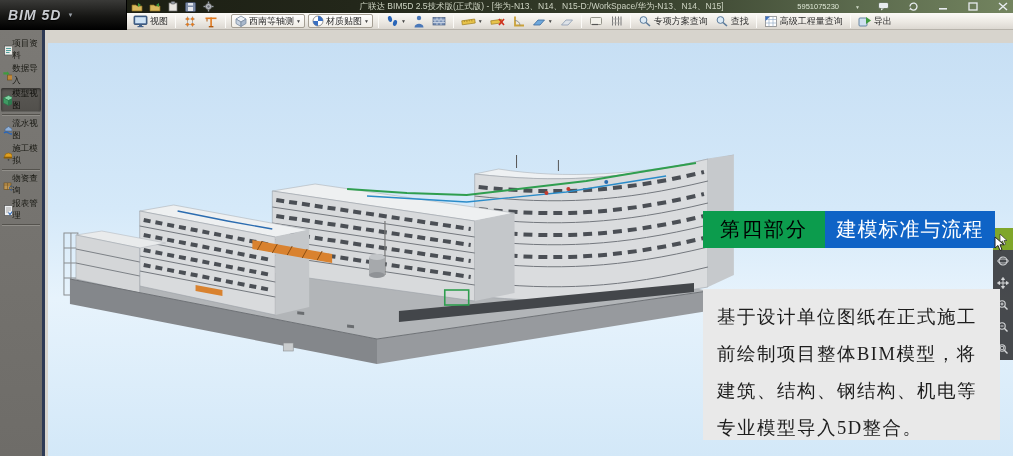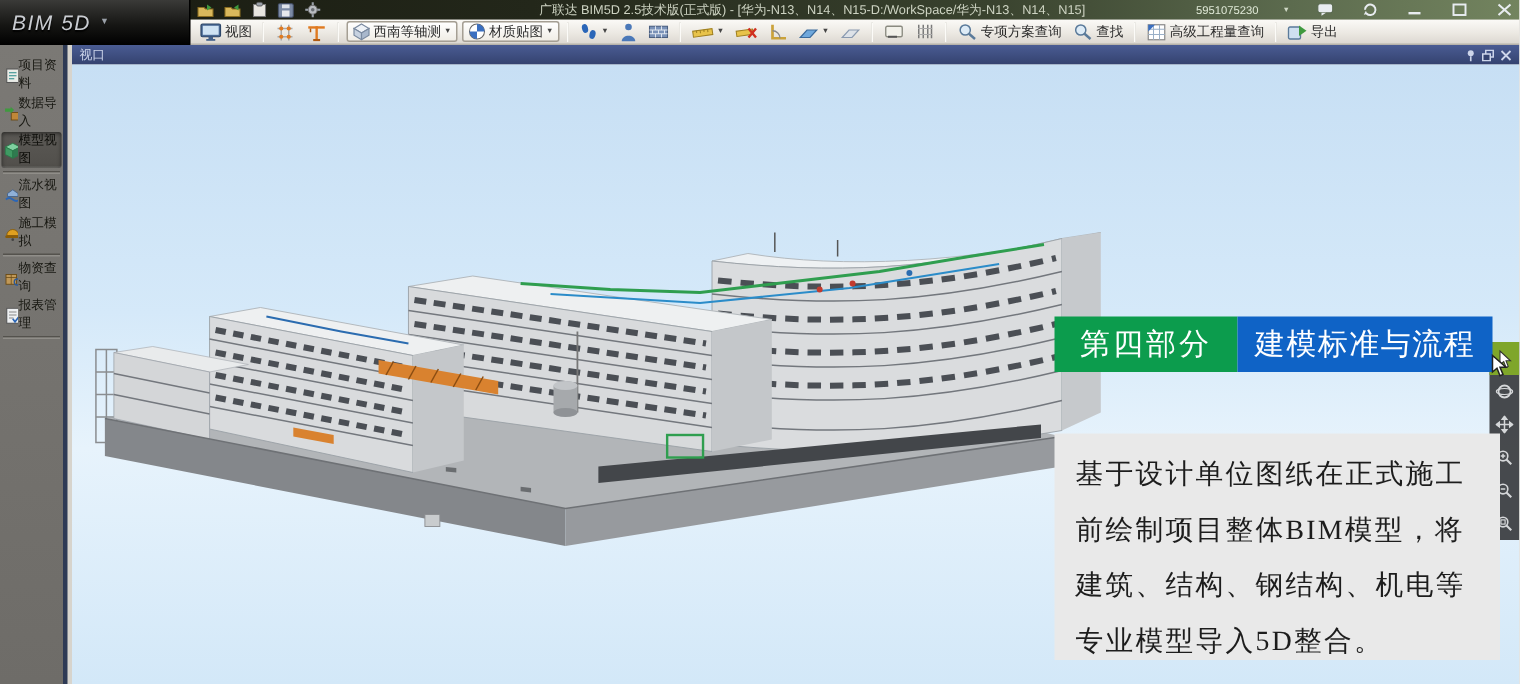--- a/index.html
+++ b/index.html
@@ -16,21 +16,21 @@
     font-size:8.5px; color:#cdd3c2; white-space:nowrap; overflow:hidden; }
   .win-right { position:absolute; right:3px; top:0; height:13px; display:flex; align-items:center; gap:16px; }
   .uid { font-size:7.5px; color:#dfe8d6; }
   .tiny-caret { font-size:5px; color:#cfd8c5; }
   .wbtn { width:14px; height:11px; display:flex; align-items:center; justify-content:center; }
 
   
   .logo { position:absolute; left:0; top:0; width:127px; height:30px; z-index:5;
     background:linear-gradient(180deg,#3a3a38 0%,#161614 55%,#000 100%);
     display:flex; align-items:center; padding-left:8px; border-right:1px solid #000; }
-  .logo-text { font-size:14px; font-weight:normal; font-style:italic; color:#c9ccd1;
+  .logo-text { font-size:14px; font-weight:bold; font-style:italic; color:#c9ccd1;
     letter-spacing:1px; text-shadow:0 1px 1px #000; }
   .logo-caret { font-size:6px; color:#9aa0a8; margin-left:6px; }
 
   
   .toolbar { position:absolute; left:127px; top:13px; right:0; height:17px; z-index:3;
     background:linear-gradient(180deg,#fbfaf7 0%,#ece9e3 55%,#dcd8d1 100%);
     border-bottom:1px solid #b7b3ab; display:flex; align-items:center; padding:0 4px; gap:3px; }
   .tbtn { display:flex; align-items:center; gap:2px; padding:0 2px; height:15px;
     border-radius:2px; font-size:9px; color:#2c2c2c; white-space:nowrap; }
   .tb-select { display:flex; align-items:center; gap:2px; height:14px; padding:4px 3px;
@@ -62,21 +62,21 @@
   .bldg-svg { position:absolute; left:0; top:0; width:100%; height:100%; }
 
   
   .navstrip { position:absolute; right:0; top:228px; width:20px; z-index:5;
     background:rgba(58,60,64,.93); border-radius:3px 0 0 3px; padding:0; }
   .nav-tool { width:20px; height:22px; display:flex; align-items:center; justify-content:center; }
   .nav-tool.active { background:#7fa62a; border-radius:3px 0 0 0; }
 
   
   .ov-part { position:absolute; left:703px; top:211px; width:122px; height:37px; z-index:6;
-    background:#0c9c4d; color:#ffffff; display:flex; align-items:center; justify-content:center;
+    background:#0c9c4d; color:#000000; display:flex; align-items:center; justify-content:center;
     font-family:"Liberation Serif","DejaVu Serif",serif; font-size:20px; letter-spacing:2px; }
   .ov-title { position:absolute; left:825px; top:211px; width:170px; height:37px; z-index:6;
     background:#0f63c6; color:#fff; display:flex; align-items:center; justify-content:center;
     font-family:"Liberation Serif","DejaVu Serif",serif; font-size:20px; letter-spacing:1px; }
   .ov-sub { position:absolute; left:703px; top:252px; width:297px; height:30px; z-index:6;
     background:linear-gradient(180deg,#1268ca 0%,#0b4fa5 100%); color:#fff;
     display:flex; align-items:center; justify-content:center;
     font-family:"Liberation Serif","DejaVu Serif",serif; font-size:19px; letter-spacing:1px; }
   .ov-body { position:absolute; left:703px; top:289px; width:297px; height:151px; z-index:6;
     background:#e9e9e9; color:#1d1d1d; padding:10px 10px 0 14px;
@@ -369,36 +369,20 @@
           <rect x="1.5" y="0.5" width="8" height="10" fill="#eef0f2" stroke="#555" stroke-width="0.7"></rect>
           <path d="M3,3 h5 M3,5 h5 M3,7 h3" stroke="#888" stroke-width="0.7"></path>
           <path d="M5.5,7.5 L7,9.5 L10,5.5" stroke="#2a66b8" stroke-width="1.1" fill="none"></path>
         </svg>
       <span>报表管理</span>
     </div>
     <div class="groove"></div>
   </div>
 
   <div class="viewport">
-    <div class="vp-header">
-      <span class="vp-title">视口</span>
-      <span class="vp-hbtns">
-        <svg width="7" height="8">
-            <circle cx="3.5" cy="2.5" r="2" fill="#cdd5ea"></circle>
-            <path d="M3.5,4.5 V8" stroke="#cdd5ea" stroke-width="1.1"></path>
-          </svg>
-        <svg width="8" height="8">
-            <rect x="2.5" y="0.5" width="5" height="4.5" fill="none" stroke="#cdd5ea" stroke-width="1"></rect>
-            <rect x="0.5" y="3" width="5" height="4.5" fill="#34426f" stroke="#cdd5ea" stroke-width="1"></rect>
-          </svg>
-        <svg width="8" height="8">
-            <path d="M1,1 L7,7 M7,1 L1,7" stroke="#cdd5ea" stroke-width="1.2"></path>
-          </svg>
-      </span>
-    </div>
     <div class="vp-canvas">
       <svg class="bldg-svg" viewBox="0 0 968 413" preserveAspectRatio="none">
 
         <polygon points="22,236 330,296 662,248 430,196" fill="#b2b5b8"></polygon>
 
         <g stroke="#8a8d90" stroke-width="1" fill="none">
           <rect x="16" y="190" width="14" height="62"></rect>
           <path d="M16,205 h14 M16,220 h14 M16,235 h14 M23,190 v62"></path>
         </g>
 

